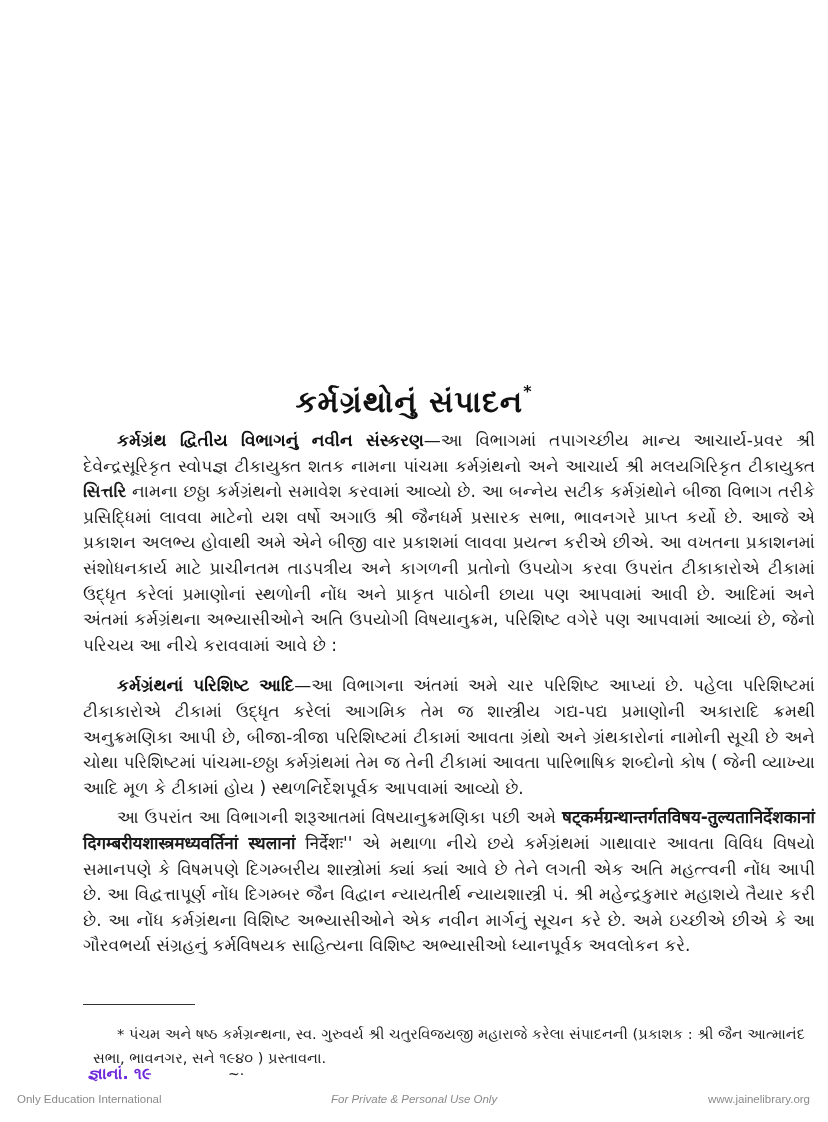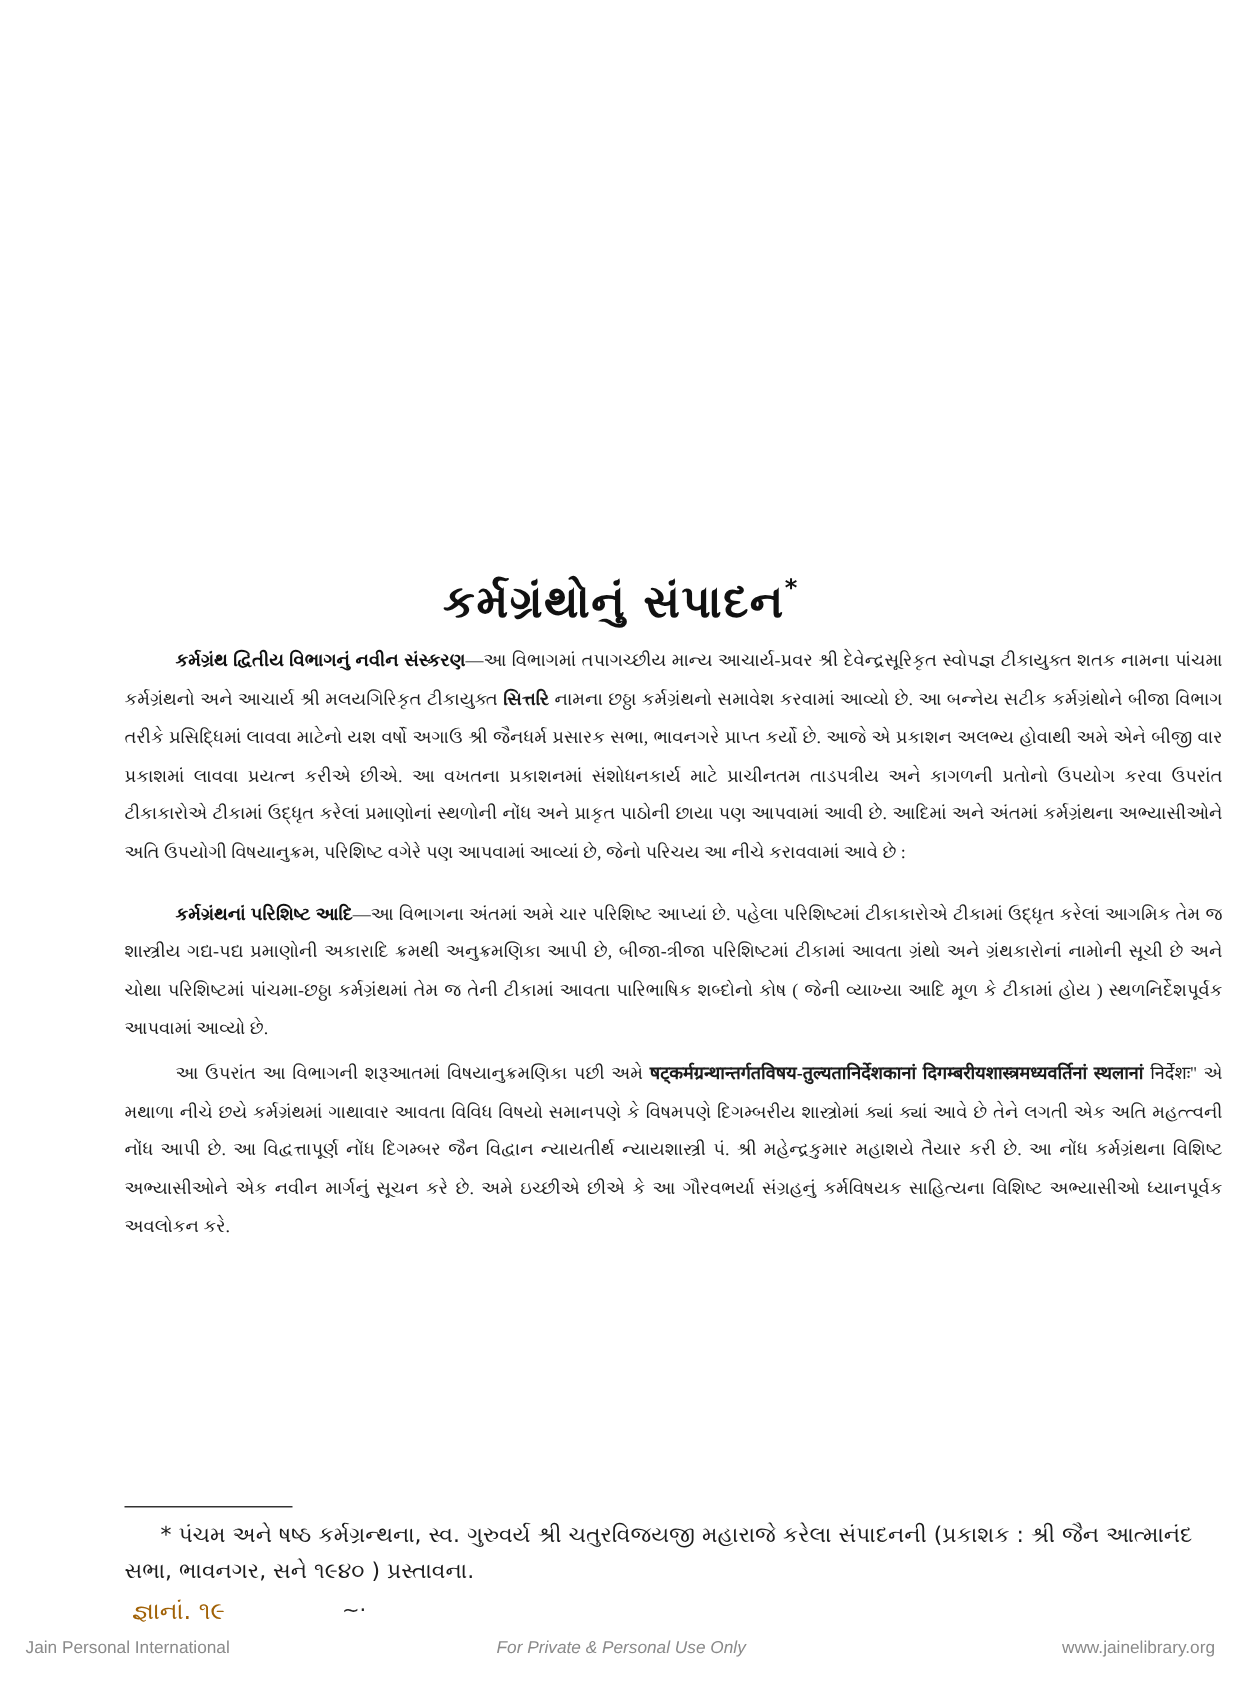--- a/index.html
+++ b/index.html
@@ -9,40 +9,39 @@
       color: #1a1a1a;
     }
     .page-title {
       position: absolute; top: 384px; left: 0; width: 828px;
       text-align: center; font-size: 30px; font-weight: bold; letter-spacing: 1px;
       color: #111;
     }
     .page-title sup { font-size: 16px; vertical-align: top; position: relative; top: -2px; }
     .body-text {
       position: absolute; top: 428px; left: 83px; width: 732px;
-      font-size: 12px; line-height: 25.6px; text-align: justify;
+      font-size: 17px; line-height: 25.6px; text-align: justify;
       color: #1c1c1c;
-      font-family: Liberation Serif, serif;
     }
     .para { margin: 0; text-indent: 34px; }
     .para.p2 { margin-top: 15px; }
     .para.p3 { margin-top: 4px; }
     .lead { font-weight: bold; color: #111; }
     .bold-inline { font-weight: bold; }
     .footnote-rule {
       position: absolute; top: 1004px; left: 83px; width: 112px; height: 0;
       border-top: 1.5px solid #333;
     }
     .footnote {
       position: absolute; top: 1012px; left: 83px; width: 735px;
       font-size: 14.6px; line-height: 24px; color: #1c1c1c;
     }
-    .footnote p { margin: 0; text-indent: 24px; }
+    .footnote p { margin: 10px; text-indent: 24px; }
     .signature {
-      position: absolute; top: 1064px; left: 88px; font-size: 16px; color: #a16207;
+      position: absolute; top: 1064px; left: 88px; font-size: 16px; color: #6d28d9; font-weight: bold;
     }
     .signature-mark {
       position: absolute; top: 1066px; left: 228px; font-size: 14px; color: #222;
     }
     .footer {
       position: absolute; top: 1093px; left: 0; width: 828px; height: 20px;
       font-family: "Liberation Sans", sans-serif; font-size: 11.5px; color: #8a8a8a;
     }
     .footer span { position: absolute; top: 0; }
     .footer .left { left: 17px; }
@@ -73,18 +72,18 @@
   <div class="footnote-rule"></div>
 
   <div class="footnote">
     <p>* પંચમ અને ષષ્ઠ કર્મગ્રન્થના, સ્વ. ગુરુવર્ય શ્રી ચતુરવિજયજી મહારાજે કરેલા સંપાદનની (પ્રકાશક : શ્રી જૈન આત્માનંદ સભા, ભાવનગર, સને ૧૯૪૦ ) પ્રસ્તાવના.</p>
   </div>
 
   <div class="signature">જ્ઞાનાં. ૧૯</div>
   <div class="signature-mark">~·</div>
 
   <div class="footer">
-    <span class="left">Jain Personal International</span>
+    <span class="left">Only Education International</span>
     <span class="center">For Private &amp; Personal Use Only</span>
     <span class="right">www.jainelibrary.org</span>
   </div>
 
 </div>
 
 </body></html>

